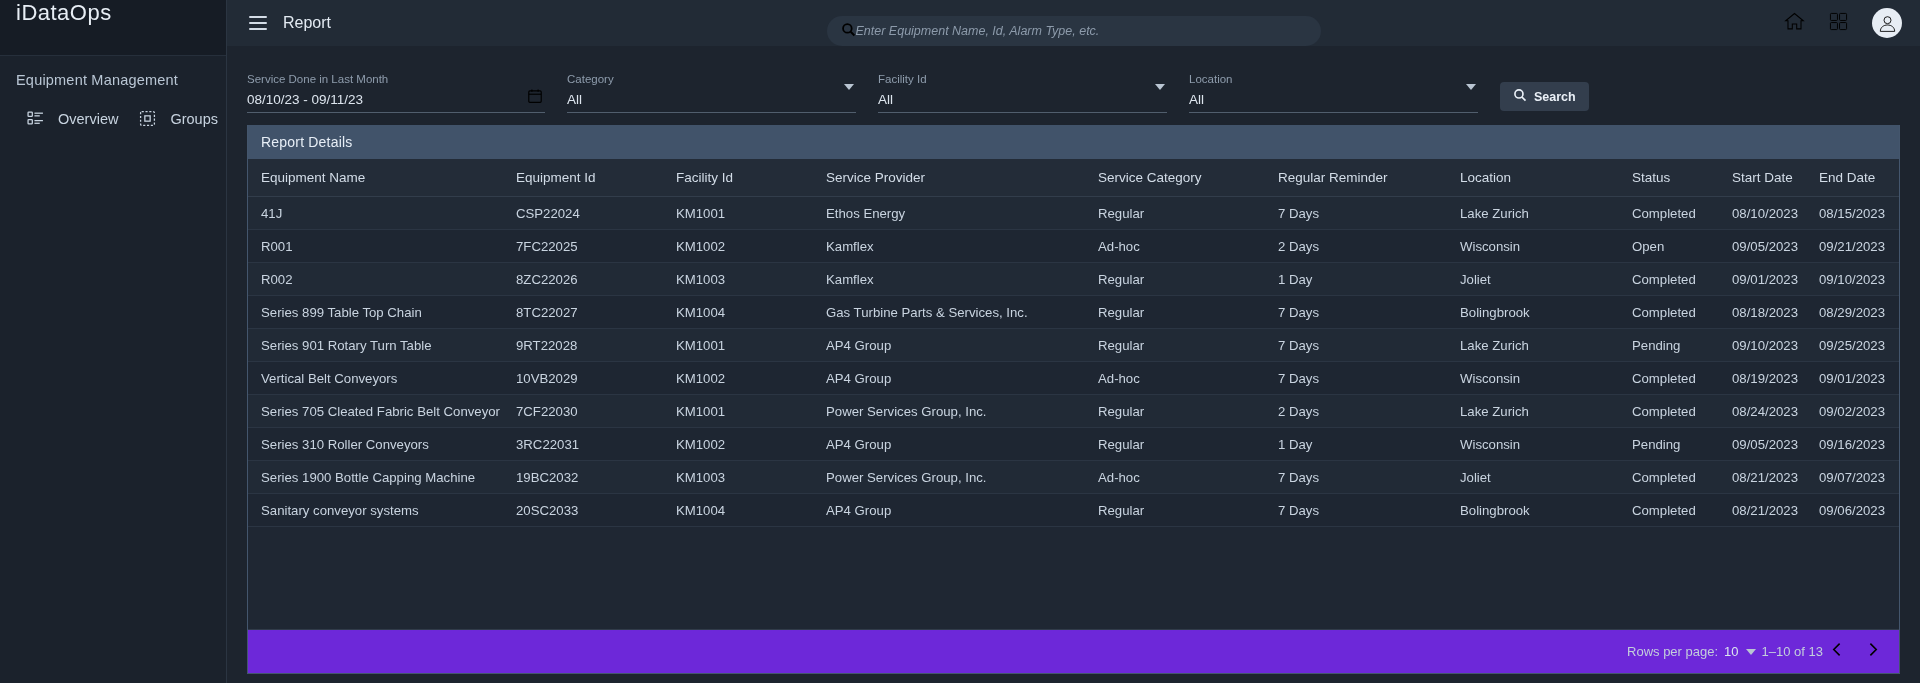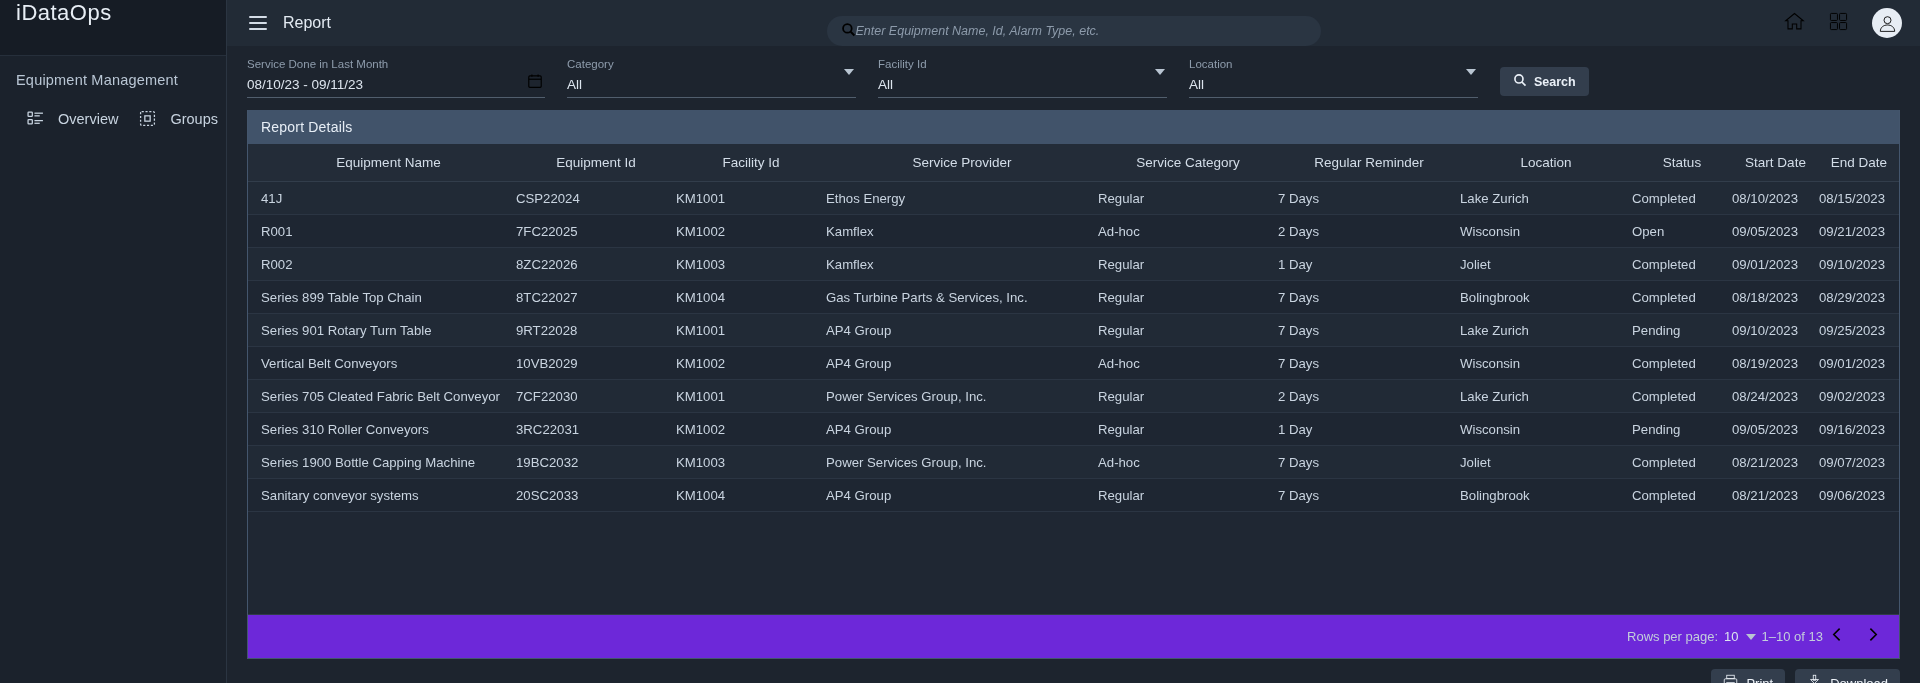--- a/index.html
+++ b/index.html
@@ -75,21 +75,21 @@
   }
 
   
   .filterbar {
     display: flex; align-items: flex-end; gap: 0;
     padding: 12px 20px 8px 20px; background: #1d242e;
   }
   .filter {
     display: flex; flex-direction: column; justify-content: flex-end;
     border-bottom: 1px solid #515e6d;
-    padding-bottom: 5px; margin-right: 22px; position: relative;
+    padding-bottom: 5px; margin-right: 22px; position: relative; margin-top: 15px;
   }
   .filter .lbl { color: #8e9cac; font-size: 11.5px; margin-bottom: 7px; }
   .filter .val { color: #dde5ee; font-size: 13.5px; }
   .filter-date { width: 298px; }
   .filter-cat  { width: 289px; }
   .filter-fac  { width: 289px; }
   .filter-loc  { width: 289px; }
   .filter .endicon { position: absolute; right: 2px; bottom: 4px; }
   .caret {
     width: 0; height: 0; border-left: 5.5px solid transparent;
@@ -109,21 +109,21 @@
     margin: 4px 20px 0 20px; border: 1px solid #44566d;
     border-top: none; background: #1f2733; flex: 0 0 auto;
   }
   .card-header {
     background: #41536a; color: #e7eef6; font-size: 14px;
     padding: 9px 13px; letter-spacing: .2px;
   }
   table { width: 100%; border-collapse: collapse; table-layout: fixed; }
   thead th {
     background: #232c38; color: #d3dde8; font-size: 13.5px;
-    font-weight: normal; text-align: center;
+    font-weight: normal; text-align: left;
     padding: 11px 0 11px 0; border-bottom: 1px solid #323d4b;
   }
   tbody td {
     color: #c9d4e0; font-size: 13.2px; padding: 8.5px 0;
     border-bottom: 1px solid #2b3543;
   }
   tbody tr:nth-child(odd)  { background: #212a36; }
   tbody tr:nth-child(even) { background: #1e2632; }
   .c0 { width: 268px; padding-left: 13px !important; }
   .c1 { width: 160px; }

